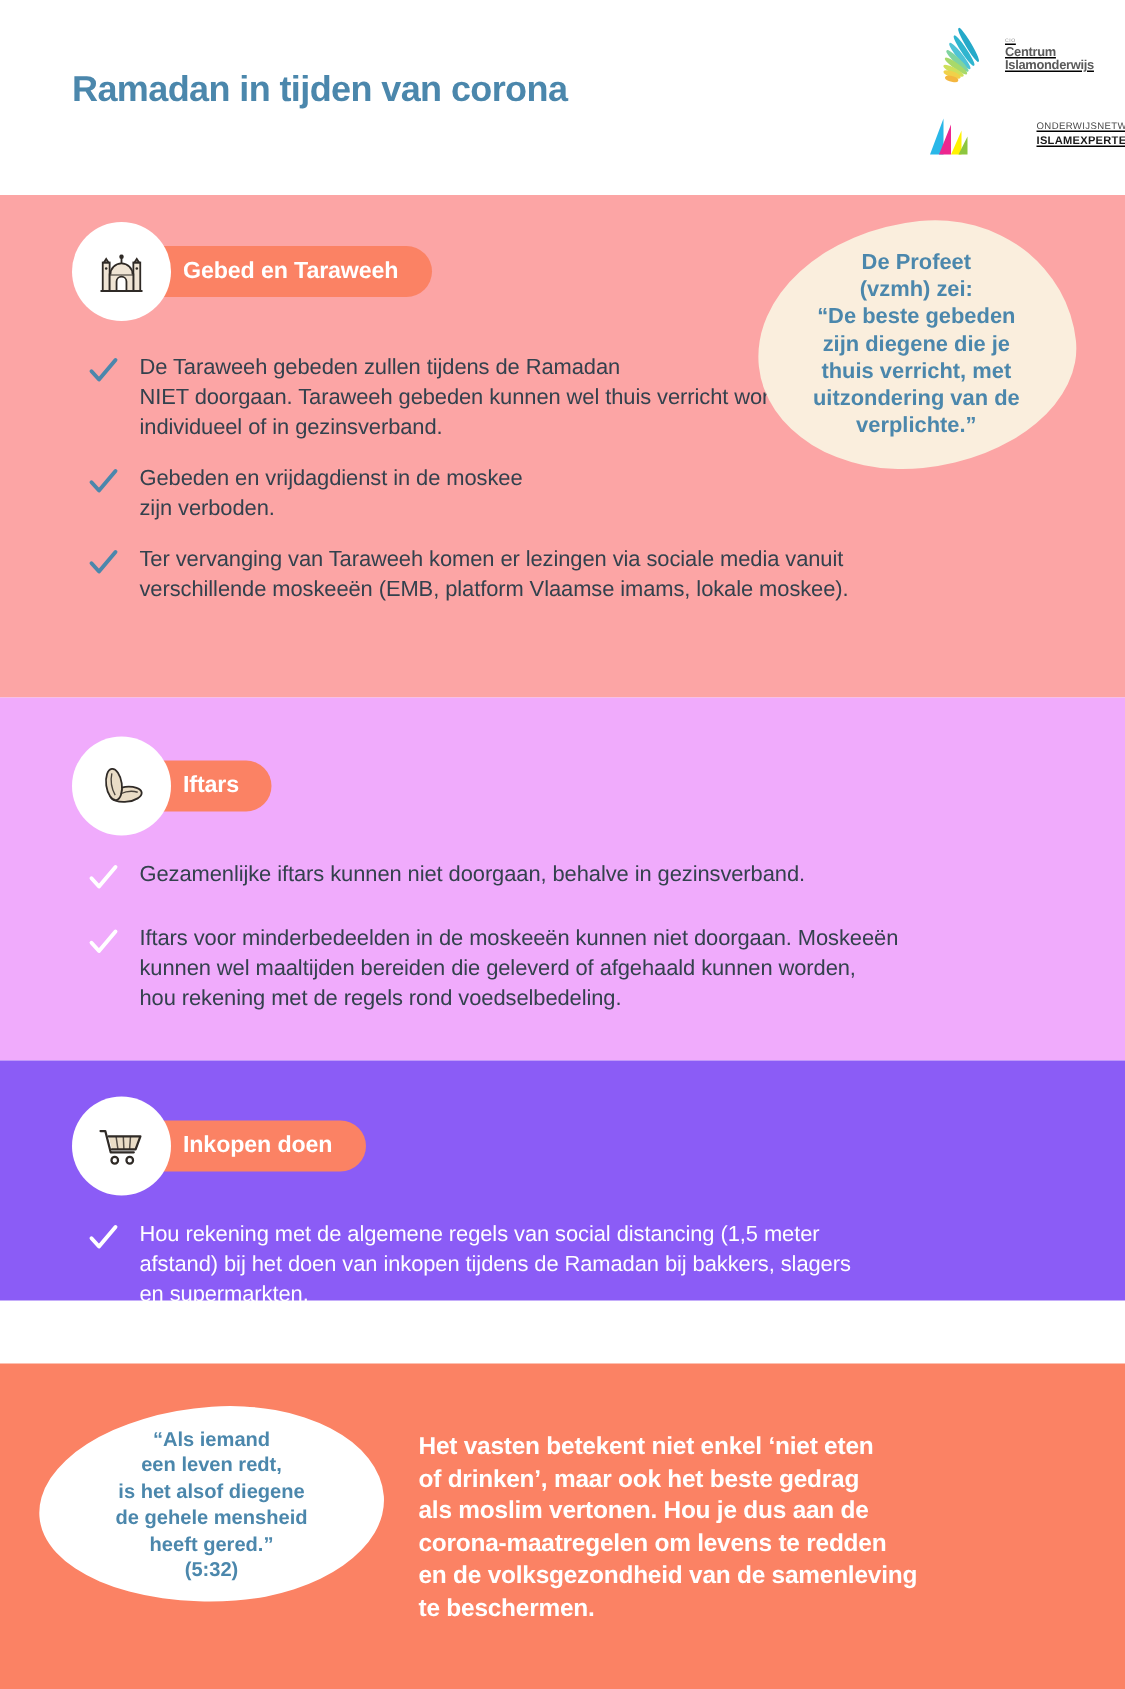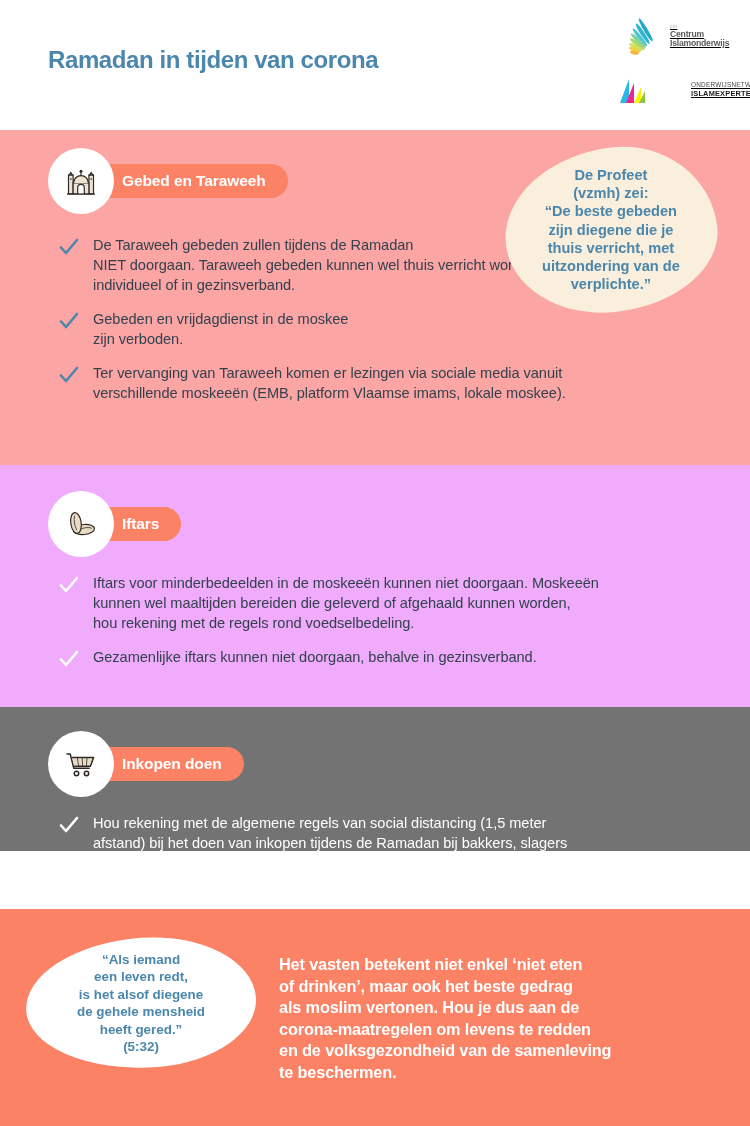--- a/index.html
+++ b/index.html
@@ -97,21 +97,21 @@
   }
   .onw-txt .o2 {
     display: block; font-size: 7.4px; letter-spacing: .2px;
     color: #1b1b1b; font-weight: 800;
   }
 
   
   .section { position: absolute; left: 0; width: 750px; }
   #sec-prayer  { top: 130px; height: 335px; background: #fca5a5; }
   #sec-iftar   { top: 465px; height: 242px; background: #f0abfc; }
-  #sec-shop    { top: 707px; height: 144px; background: #737373; }
+  #sec-shop    { top: 707px; height: 160px; background: #8b5cf6; }
   #sec-closing { top: 909px; height: 217px; background: #fb8264; }
 
   
   .sec-head { position: absolute; left: 48px; display: flex; align-items: center; }
   .icon-circle {
     width: 66px; height: 66px;
     border-radius: 50%;
     background: #ffffff;
     display: flex; align-items: center; justify-content: center;
     position: relative;
@@ -324,37 +324,37 @@
           <g stroke="#2f2a26" stroke-width="0.9" fill="none" opacity="0.85">
             <path d="M19.5 24.8c3.5-1.2 8-1.3 11.4.2" transform="rotate(-6 23 25.5)"></path>
             <path d="M14.6 11.5c-1.6 4.4-1.5 10.2.2 14.6" transform="rotate(-8 15 19)"></path>
           </g>
         </svg>
       </div>
       <div class="pill">Iftars</div>
     </div>
 
     <div class="bullets" style="top:108px; width:640px;">
+      <div class="bullet" style="margin-bottom:20px;">
+        <span class="check">
+          <svg width="22" height="22" viewBox="0 0 22 22">
+              <path d="M3 11.5l5 5.5L19 4" stroke="#ffffff" stroke-width="2.6" fill="none" stroke-linecap="round" stroke-linejoin="round"></path>
+            </svg>
+        </span>
+        <span class="btext dark-text">Gezamenlijke iftars kunnen niet doorgaan, behalve in gezinsverband.</span>
+      </div>
       <div class="bullet">
         <span class="check">
           <svg width="22" height="22" viewBox="0 0 22 22">
               <path d="M3 11.5l5 5.5L19 4" stroke="#ffffff" stroke-width="2.6" fill="none" stroke-linecap="round" stroke-linejoin="round"></path>
             </svg>
         </span>
         <span class="btext dark-text">Iftars voor minderbedeelden in de moskeeën kunnen niet doorgaan. Moskeeën
 kunnen wel maaltijden bereiden die geleverd of afgehaald kunnen worden,
 hou rekening met de regels rond voedselbedeling.</span>
-      </div>
-      <div class="bullet" style="margin-bottom:20px;">
-        <span class="check">
-          <svg width="22" height="22" viewBox="0 0 22 22">
-              <path d="M3 11.5l5 5.5L19 4" stroke="#ffffff" stroke-width="2.6" fill="none" stroke-linecap="round" stroke-linejoin="round"></path>
-            </svg>
-        </span>
-        <span class="btext dark-text">Gezamenlijke iftars kunnen niet doorgaan, behalve in gezinsverband.</span>
       </div>
     </div>
   </div>
 
   <div class="section" id="sec-shop">
 
     <div class="sec-head" style="top:24px;">
       <div class="icon-circle">
         <svg class="ic" width="40" height="40" viewBox="0 0 40 40">
           <g stroke="#2f2a26" stroke-width="1.5" fill="none" stroke-linecap="round" stroke-linejoin="round">

